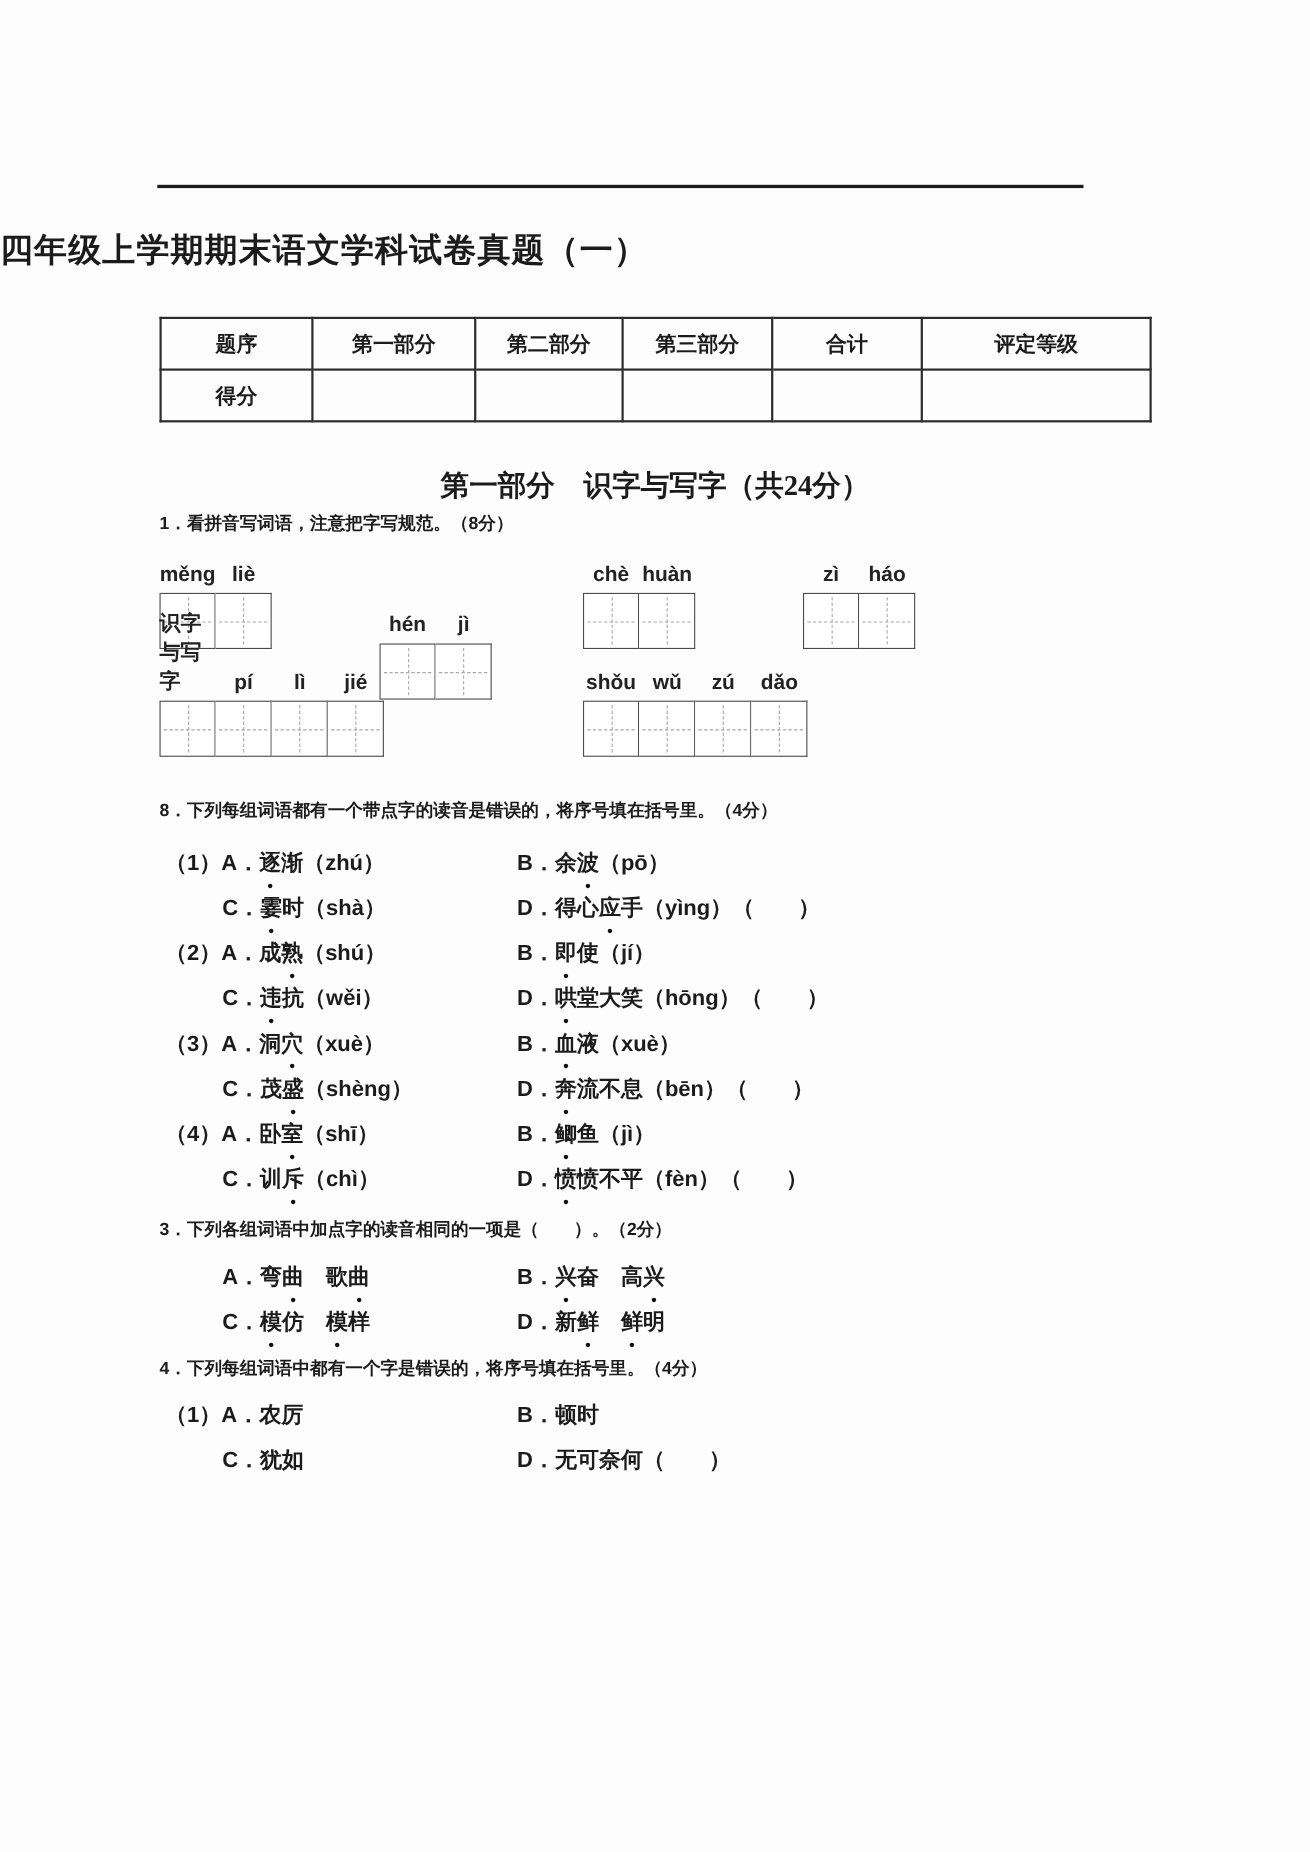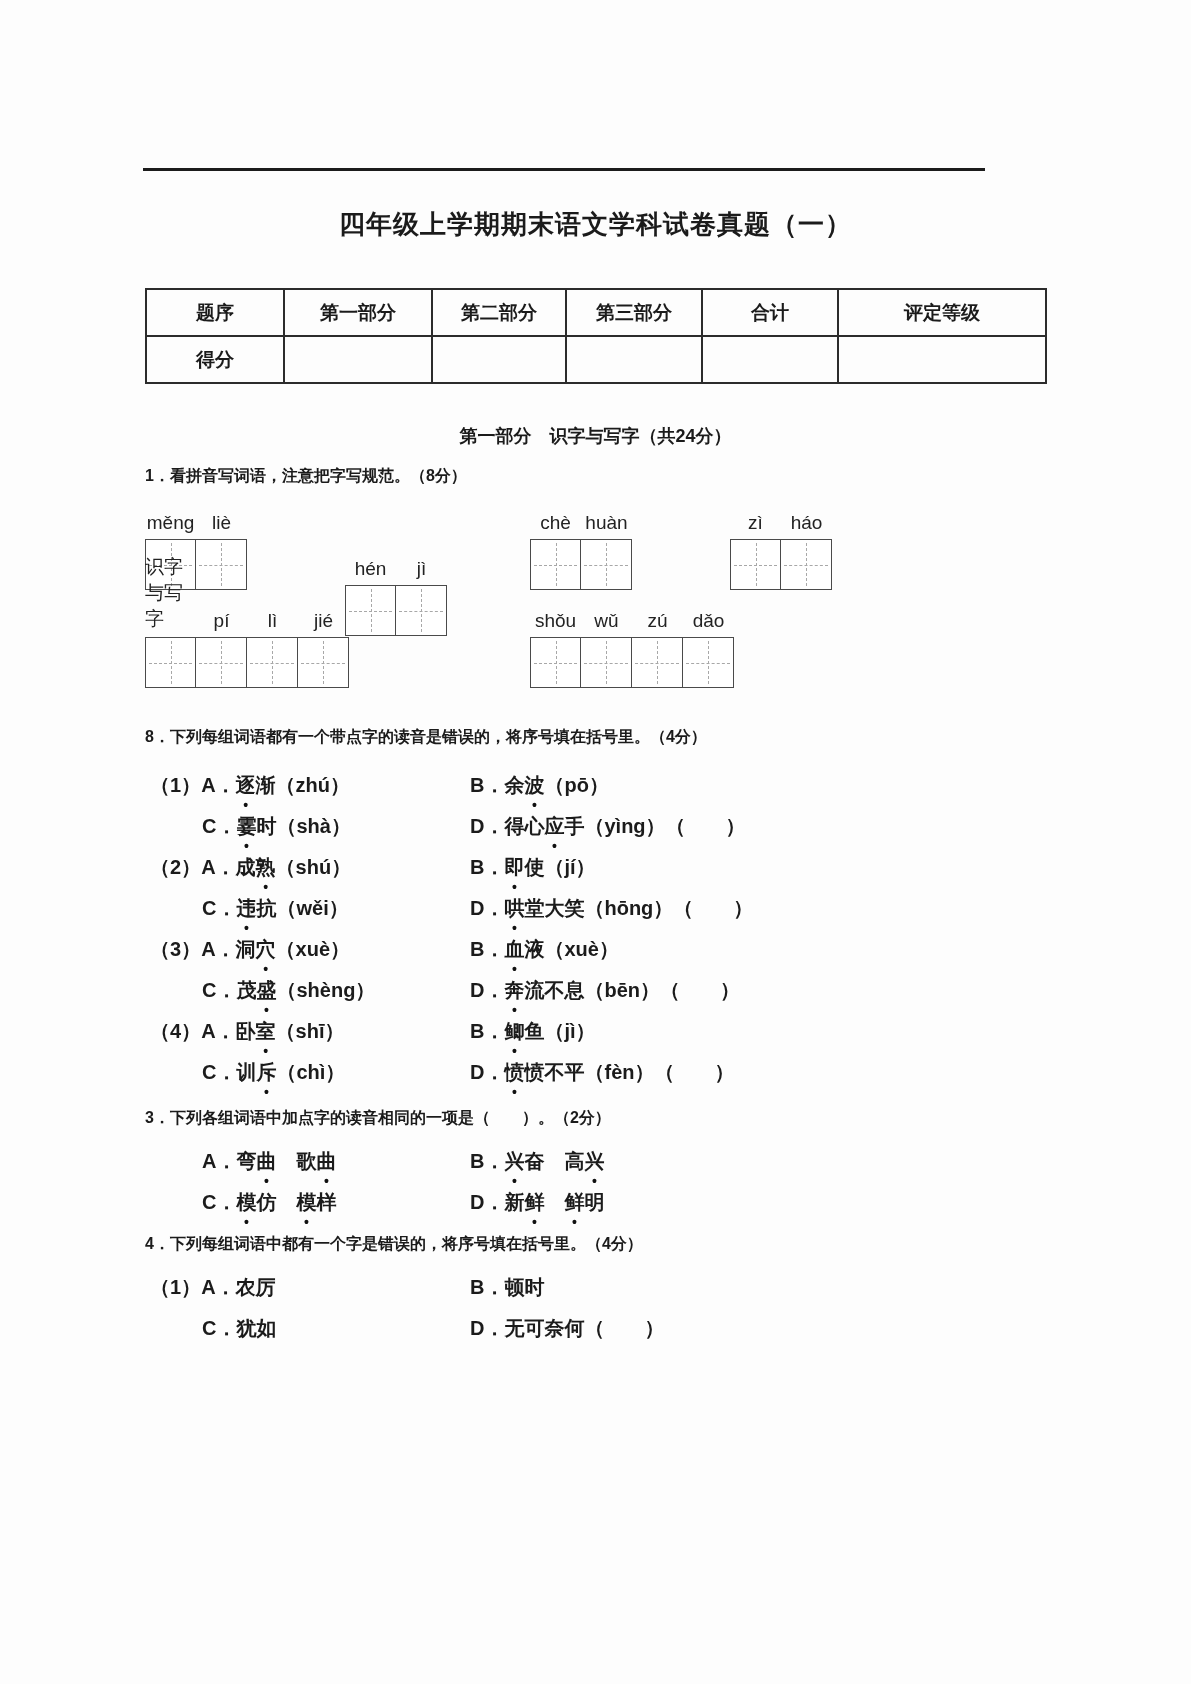--- a/index.html
+++ b/index.html
@@ -8,51 +8,51 @@
     width: 1191px; height: 1684px; margin: 0 auto; position: relative;
     font-family: "Liberation Sans", "DejaVu Sans", sans-serif;
     color: #1b1b1b;
   }
   .page { position: absolute; inset: 0; background: #fdfdfd; }
 
   .top-rule { position: absolute; left: 143px; top: 168px; width: 842px; height: 3px; background: #1c1c1c; }
 
   .title {
     position: absolute; top: 207px; left: 0; width: 100%;
-    text-align: center; font-size: 26px; font-weight: 700; letter-spacing: 1px;
+    text-align: left; font-size: 30px; font-weight: 700; letter-spacing: 1px;
   }
 
   .score-table { position: absolute; top: 288px; left: 145px; border-collapse: collapse; }
   .score-table td {
     border: 2px solid #2c2c2c; height: 47px; text-align: center; vertical-align: middle;
     font-size: 19px; font-weight: 700;
   }
 
   .section-heading {
     position: absolute; top: 424px; left: 0; width: 100%;
-    text-align: center; font-size: 18px; font-weight: 700;
+    text-align: center; font-size: 26px; font-weight: 700; font-family: Liberation Serif, serif;
   }
 
   .stem { position: absolute; left: 145px; font-size: 16px; font-weight: 600; }
   .stem-q1 { top: 466px; }
   .stem-q2 { top: 727px; }
   .stem-q3 { top: 1108px; }
   .stem-q4 { top: 1234px; }
 
   .py-row { position: absolute; left: 145px; display: flex; }
   .py-row-1 { top: 506px; }
   .py-row-2 { top: 604px; }
   .py-group { display: flex; }
   .mr98 { margin-right: 98px; }
   .mr83 { margin-right: 83px; margin-top: 46px; }
   .mr181 { margin-right: 181px; }
   .py-cell { width: 51px; }
   .py-label {
     height: 33px; display: flex; align-items: flex-end; justify-content: center;
-    padding-bottom: 5px; font-size: 19px; color: #222; font-weight: 400;
+    padding-bottom: 5px; font-size: 19px; color: #222; font-weight: 700;
   }
   .py-box { position: relative; width: 51px; height: 51px; border: 1.5px solid #4a4a4a; background: #fff; }
   .py-cell + .py-cell .py-box { border-left: none; }
   .py-box::before {
     content: ""; position: absolute; left: 50%; top: 3px; bottom: 3px;
     border-left: 1px dashed #a8a8a8;
   }
   .py-box::after {
     content: ""; position: absolute; top: 50%; left: 3px; right: 3px;
     border-top: 1px dashed #a8a8a8;

